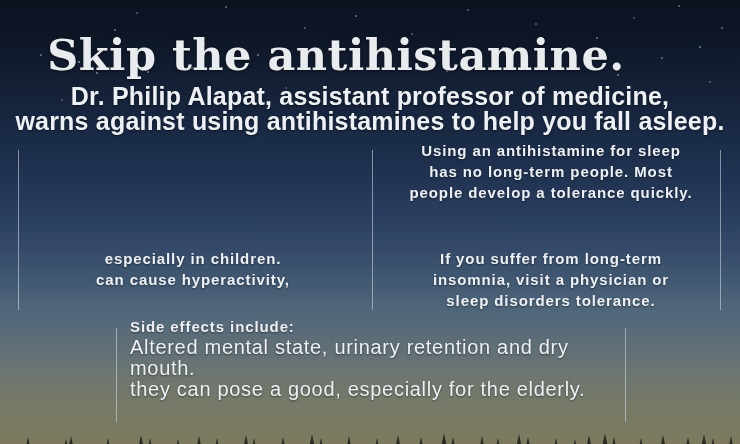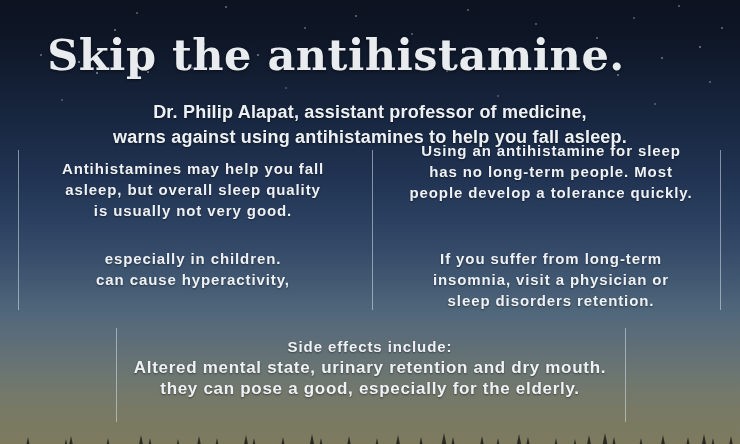--- a/index.html
+++ b/index.html
@@ -65,26 +65,25 @@
     text-shadow: 0 1px 3px rgba(0, 0, 0, 0.55);
   }
 
   .subhead {
     position: absolute;
     top: 84px;
     left: 0;
     width: 740px;
     text-align: center;
     font-weight: 700;
-    font-size: 18px;
+    font-size: 25px;
     line-height: 25px;
     color: #eef1f4;
     letter-spacing: 0.2px;
     text-shadow: 0 1px 2px rgba(0, 0, 0, 0.5);
-    margin-top: 16px;
   }
   .subhead .line { display: block; }
 
   .factbox {
     position: absolute;
     text-align: center;
     font-weight: 700;
     font-size: 15px;
     line-height: 21px;
     color: #eef1f5;
@@ -94,37 +93,37 @@
   .factbox .line { display: block; }
 
   #fact-left-top   { left: 24px;  top: 158px; width: 338px; }
   #fact-right-top  { left: 382px; top: 140px; width: 338px; }
   #fact-left-bot   { left: 24px;  top: 248px; width: 338px; }
   #fact-right-bot  { left: 382px; top: 248px; width: 338px; }
 
   .side-effects {
     position: absolute;
     left: 130px;
-    top: 336px;
+    top: 316px;
     width: 480px;
-    text-align: center;
+    text-align: left;
     color: #eef1f5;
     text-shadow: 0 1px 2px rgba(0, 0, 0, 0.45);
   }
   .side-effects .heading {
     display: block;
     font-weight: 700;
     font-size: 15px;
     line-height: 21px;
     letter-spacing: 0.9px;
   }
   .side-effects .line {
     display: block;
-    font-weight: 700;
-    font-size: 17px;
+    font-weight: 400;
+    font-size: 20px;
     line-height: 21px;
     letter-spacing: 0.7px;
   }
 
   
   #treeline {
     position: absolute;
     left: 0;
     bottom: 0;
     width: 740px;
@@ -179,41 +178,36 @@
       <div class="divider" style="left: 625px; top: 328px; height: 94px; background: rgba(215, 225, 235, 0.55);"></div>
     </div>
 
   <h1 class="headline">Skip the antihistamine.</h1>
 
   <div class="subhead">
     <span class="line">Dr. Philip Alapat, assistant professor of medicine,</span>
     <span class="line">warns against using antihistamines to help you fall asleep.</span>
   </div>
 
-  <div class="factbox" id="fact-left-top">
-    <span class="line">Antihistamines may help you fall</span>
-    <span class="line">asleep, but overall sleep quality</span>
-    <span class="line">is usually not very good.</span>
-  </div>
 
   <div class="factbox" id="fact-right-top">
     <span class="line">Using an antihistamine for sleep</span>
     <span class="line">has no long-term people. Most</span>
     <span class="line">people develop a tolerance quickly.</span>
   </div>
 
   <div class="factbox" id="fact-left-bot">
     <span class="line">especially in children.</span>
     <span class="line">can cause hyperactivity,</span>
   </div>
 
   <div class="factbox" id="fact-right-bot">
     <span class="line">If you suffer from long-term</span>
     <span class="line">insomnia, visit a physician or</span>
-    <span class="line">sleep disorders retention.</span>
+    <span class="line">sleep disorders tolerance.</span>
   </div>
 
   <div class="side-effects">
     <span class="heading">Side effects include:</span>
     <span class="line">Altered mental state, urinary retention and dry mouth.</span>
     <span class="line">they can pose a good, especially for the elderly.</span>
   </div>
 
   <svg id="treeline" viewBox="0 0 740 22" preserveAspectRatio="none">
       <path d="M28 22 L26.53 22 L28 15 L29.47 22 Z" fill="#2a2a22"></path>

